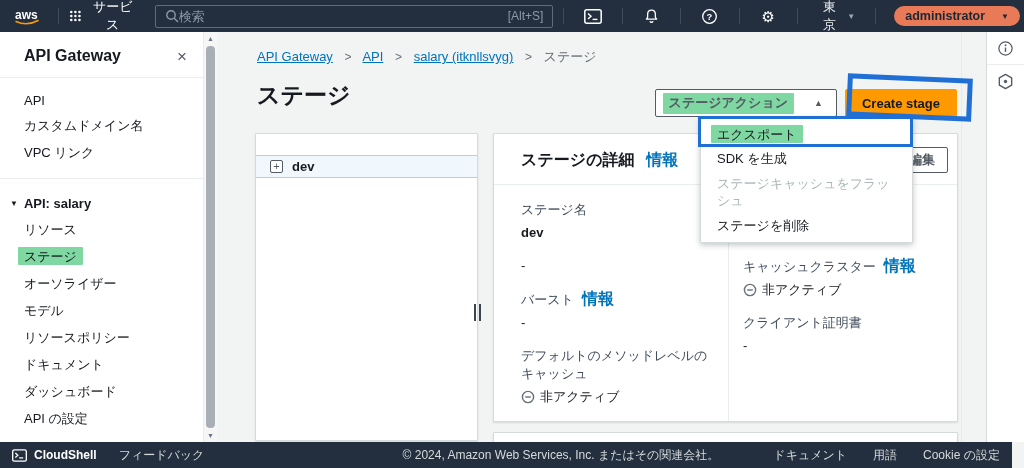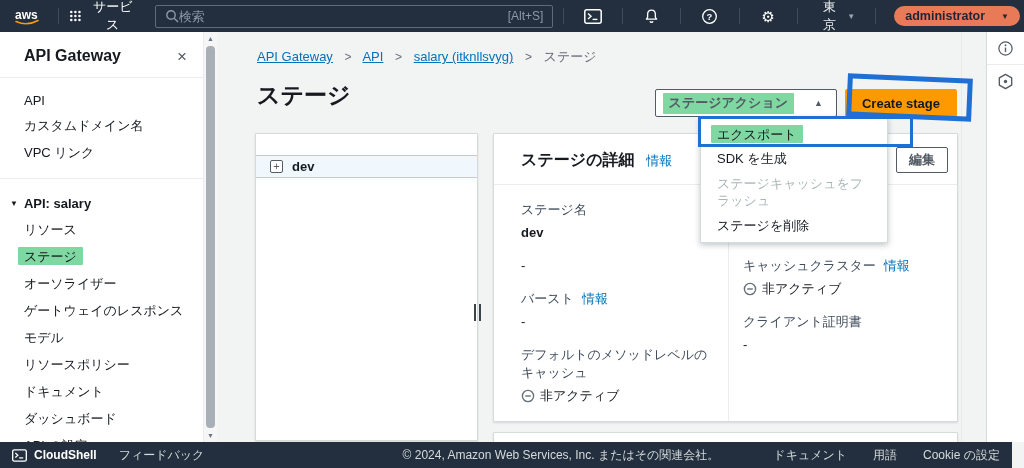--- a/index.html
+++ b/index.html
@@ -66,34 +66,34 @@
   .card{position:absolute;background:#fff;border:1px solid #d5dbdb;border-radius:1px;box-shadow:0 1px 2px rgba(0,28,36,.12);}
   .card-tree{left:38px;top:101px;width:223px;height:308px;padding-top:21px;}
   .tree-row{display:flex;align-items:center;gap:9px;height:23px;background:#f0f8fe;border-top:1px solid #a8d2ef;border-bottom:1px solid #a8d2ef;padding-left:14px;cursor:pointer;}
   .expander{display:inline-flex;align-items:center;justify-content:center;width:13px;height:13px;border:1px solid #545b64;border-radius:2px;font-size:11px;line-height:1;color:#545b64;background:#fff;cursor:pointer;}
   .tree-label{font-weight:700;font-size:13px;}
   .resize-handle{position:absolute;left:257px;top:272px;width:7px;height:17px;border-left:2px solid #3c434c;border-right:2px solid #3c434c;cursor:col-resize;}
 
   .card-details{left:276px;top:101px;width:465px;height:289px;overflow:hidden;}
   .cd-head{position:relative;height:51px;border-bottom:1px solid #eaeded;padding:16px 20px 0 27px;}
   .cd-title{font-size:16px;font-weight:700;display:inline;}
-  .info-link{color:#0073bb;font-size:13px;font-weight:400;margin-left:8px;text-decoration:none;cursor:pointer;}
+  .info-link{color:#0073bb;font-size:16px;font-weight:700;margin-left:8px;text-decoration:none;cursor:pointer;}
   .btn-edit{position:absolute;left:402px;top:13px;height:26px;padding:0 12px;z-index:1;}
   .kv-grid{display:flex;}
   .kv-col{padding:16px 20px 0 27px;}
   .kv-col.left{width:235px;border-right:1px solid #eaeded;min-height:238px;}
   .kv-col.right{flex:1;padding-left:14px;}
   .kv{margin-bottom:16px;}
   .kv-label{color:#414d5c;font-size:13px;line-height:18px;min-height:18px;}
   .kv-value{margin-top:5px;font-size:13px;color:#16191f;display:flex;align-items:center;gap:5px;line-height:17px;}
   .kv-value.strong{font-weight:700;}
   .card-sliver{left:276px;top:400px;width:465px;height:12px;}
 
   
-  .menu{position:absolute;left:483px;top:85px;width:188px;background:#fff;border:1px solid #d5dbdb;box-shadow:0 2px 6px rgba(0,28,36,.25);z-index:50;padding:3px 0 4px 0;}
+  .menu{position:absolute;left:483px;top:85px;width:213px;background:#fff;border:1px solid #d5dbdb;box-shadow:0 2px 6px rgba(0,28,36,.25);z-index:50;padding:3px 0 4px 0;}
   .menu-item{padding:4px 16px;line-height:17px;font-size:13px;color:#16191f;cursor:pointer;}
   .menu-item.disabled{color:#aab7b8;cursor:default;}
 
   
   .ann{position:absolute;pointer-events:none;z-index:100;}
   .ann-export{left:481px;top:84px;width:215px;height:31px;border:3px solid #1f6fd4;}
   .ann-create{left:630px;top:44px;width:125px;height:43px;border:5px solid #1f6fd4;transform:rotate(2.5deg);}
 
   
   .footer{position:absolute;left:0;right:12px;bottom:0;height:26px;background:#232f3e;color:#d5dbdb;display:flex;align-items:center;font-size:12px;padding:0 10px 0 12px;z-index:300;}
@@ -194,21 +194,20 @@
       <a class="sb-item">カスタムドメイン名</a>
       <a class="sb-item">VPC リンク</a>
       <hr class="sb-divider">
       <div class="sb-section">
         <span class="caret-sm">▼</span>
         <span>API: salary</span>
       </div>
       <a class="sb-item">リソース</a>
       <a class="sb-item"><span class="hl">ステージ</span></a>
       <a class="sb-item">オーソライザー</a>
-      <a class="sb-item">ゲートウェイのレスポンス</a>
       <a class="sb-item">モデル</a>
       <a class="sb-item">リソースポリシー</a>
       <a class="sb-item">ドキュメント</a>
       <a class="sb-item">ダッシュボード</a>
       <a class="sb-item">API の設定</a>
     </nav>
   </aside>
 
   <div class="sb-scroll">
     <span class="arr up">▲</span>

